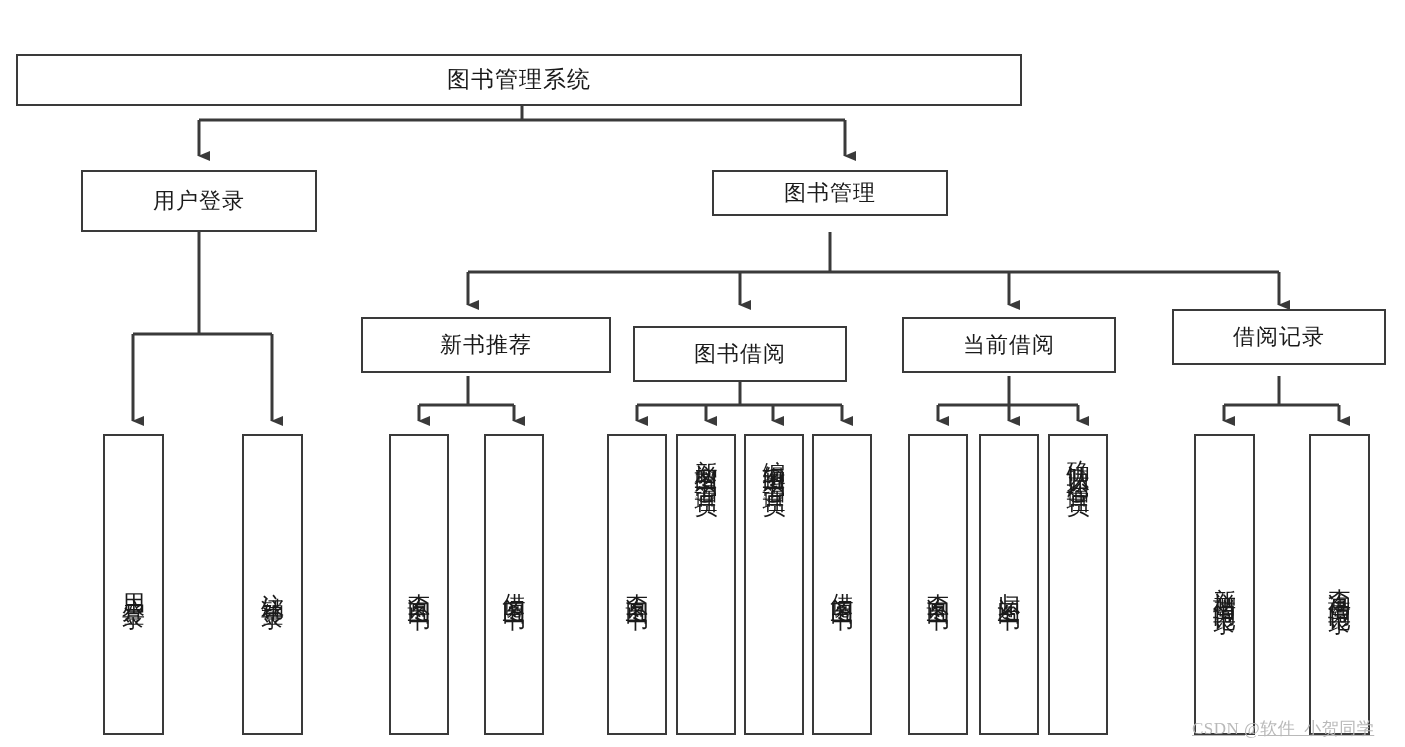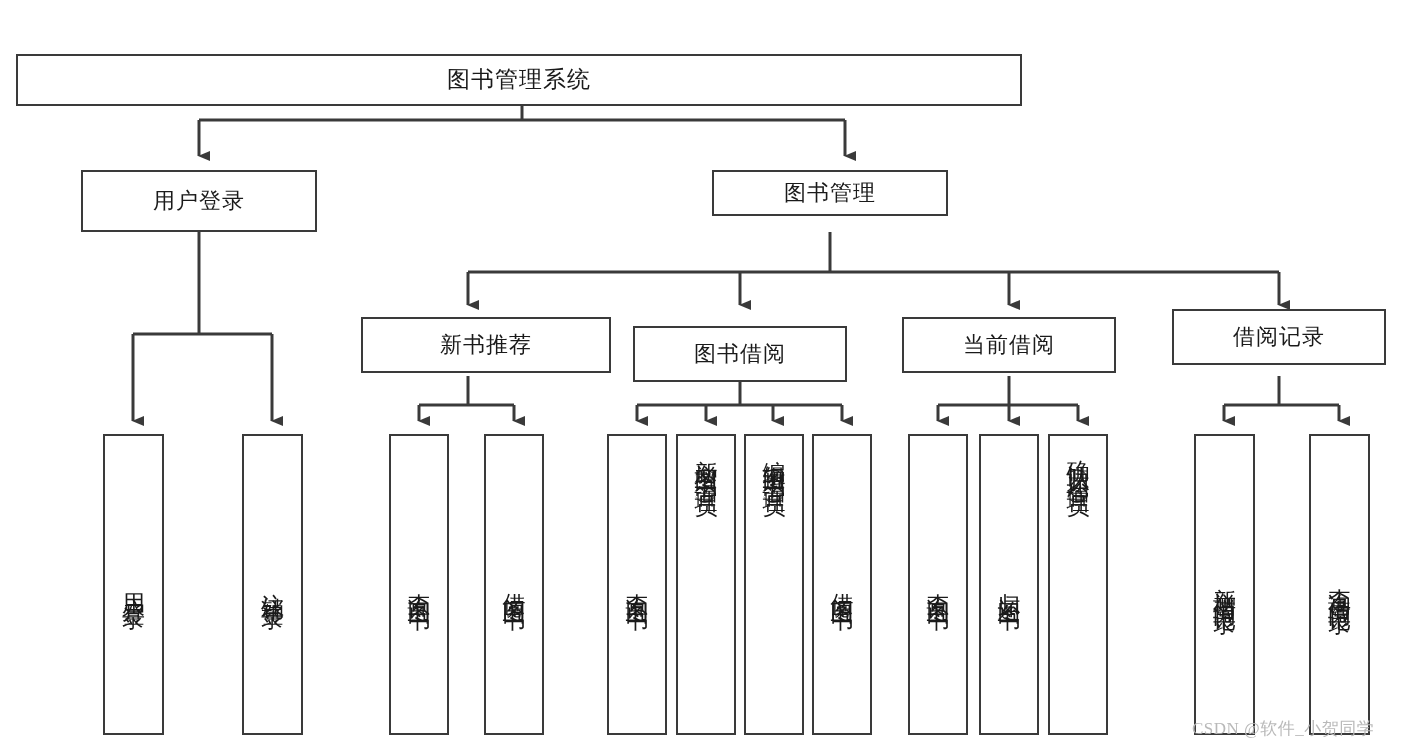--- a/index.html
+++ b/index.html
@@ -60,20 +60,21 @@
   .node.vertical.top-align {
     justify-content: flex-start;
   }
   .watermark {
     position: absolute;
     font-size: 17px;
     color: #b9b9b9;
     white-space: nowrap;
     letter-spacing: 0.5px;
     font-family: "Liberation Serif", "DejaVu Serif", serif;
+    text-decoration: underline;
   }
 </style>
 </head>
 <body>
 
 <div id="diagram-canvas">
 
   <svg id="edge-layer" viewBox="0 0 1405 747">
     <defs>
       <marker id="arrow" viewBox="0 0 10 12" refX="5" refY="11" markerWidth="10" markerHeight="12" orient="auto-start-reverse" markerUnits="userSpaceOnUse">

